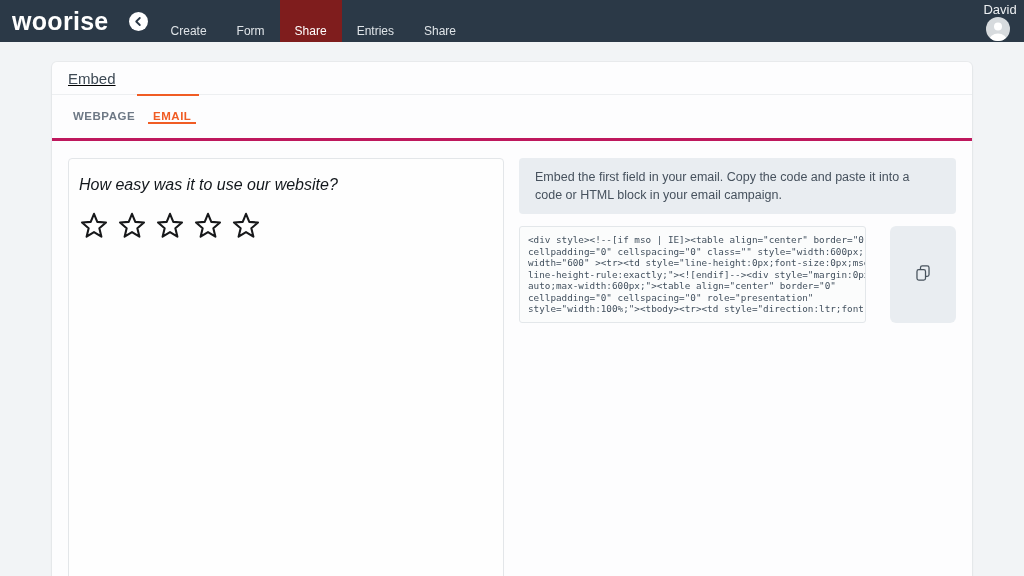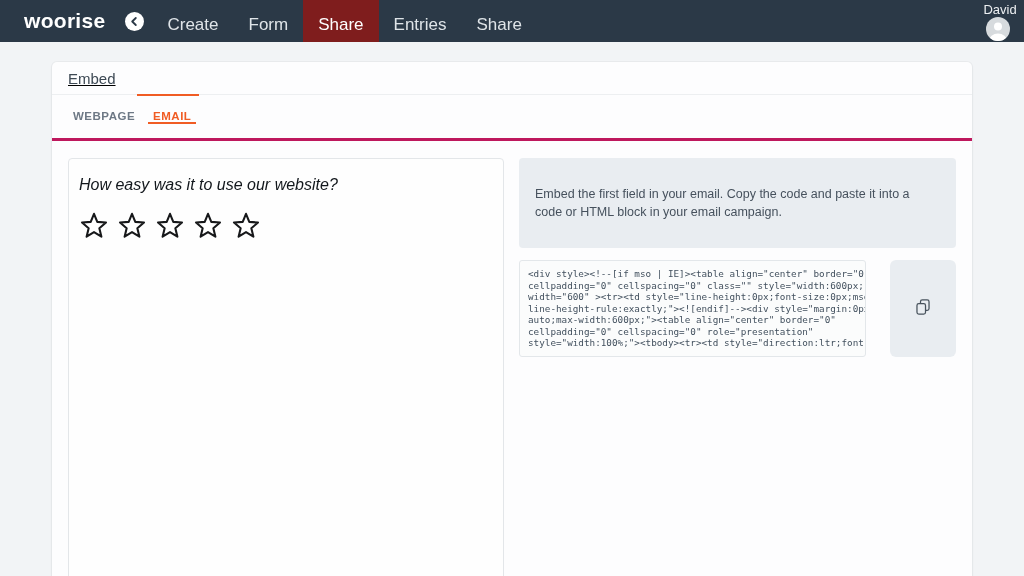--- a/index.html
+++ b/index.html
@@ -9,32 +9,32 @@
     background: #f2f4f6;
     font-family: "Liberation Sans", sans-serif;
   }
 
   
   .topbar {
     position: absolute; left: 0; top: 0; width: 1024px; height: 42px;
     background: #2b3947; display: flex; align-items: center; color: #fff;
   }
   .logo {
-    margin-left: 24px; font-size: 21px; font-weight: 700; color: #ffffff;
+    margin-left: 12px; font-size: 25px; font-weight: 700; color: #ffffff;
     letter-spacing: 0.3px; text-transform: lowercase; cursor: pointer;
   }
   .back-btn {
     width: 19px; height: 19px; border-radius: 50%; background: #ffffff;
     margin-left: 20px; display: flex; align-items: center; justify-content: center;
     cursor: pointer; flex: 0 0 auto;
   }
   .back-btn svg { display: block; }
   .nav { display: flex; height: 42px; margin-left: 8px; }
   .nav-item {
-    height: 42px; line-height: 42px; padding: 4px 15px; font-size: 17px;
+    height: 42px; line-height: 42px; padding: 10px 15px; font-size: 12px;
     color: #dfe4e8; cursor: pointer; white-space: nowrap;
   }
   .nav-item.active { background: #7f1d1d; color: #ffffff; }
   .user-area { margin-left: auto; display: flex; align-items: center; flex-direction: column; }
   .user-name { font-size: 13px; color: #eceff1; }
   .avatar {
     width: 24px; height: 24px; border-radius: 50%; background: #d7dbde;
     margin: 0 14px 0 10px; overflow: hidden; position: relative; cursor: pointer;
   }
   .avatar svg { display: block; }
@@ -73,21 +73,21 @@
     border: 1px solid #e3e6e9; border-radius: 4px; padding: 13px 10px;
   }
   .question { font-size: 16px; color: #12171c; margin: 4px 0 0 0; font-weight: 400; font-style: italic; }
   .stars { display: flex; gap: 8px; margin-top: 17px; }
   .star { width: 30px; height: 30px; cursor: pointer; }
   .star svg { display: block; }
 
   
   .right-col { width: 437px; display: flex; flex-direction: column; }
   .info-box {
-    background: #e9edf1; border-radius: 4px; padding: 27px 16px;
+    background: #e9edf1; border-radius: 4px; padding: 10px 16px;
     font-size: 12.5px; line-height: 1.45; color: #46515d; margin-bottom: 12px;
   }
   .code-row { display: flex; gap: 24px; align-items: stretch; }
   .code-box {
     flex: 1; margin: 0; background: #fbfcfc; border: 1px solid #e3e7ea;
     border-radius: 3px; padding: 7px 8px;
     font-family: "DejaVu Sans Mono", monospace; font-size: 9.3px;
     line-height: 11.5px; color: #42505e; white-space: pre; overflow: hidden;
   }
   .copy-btn {

